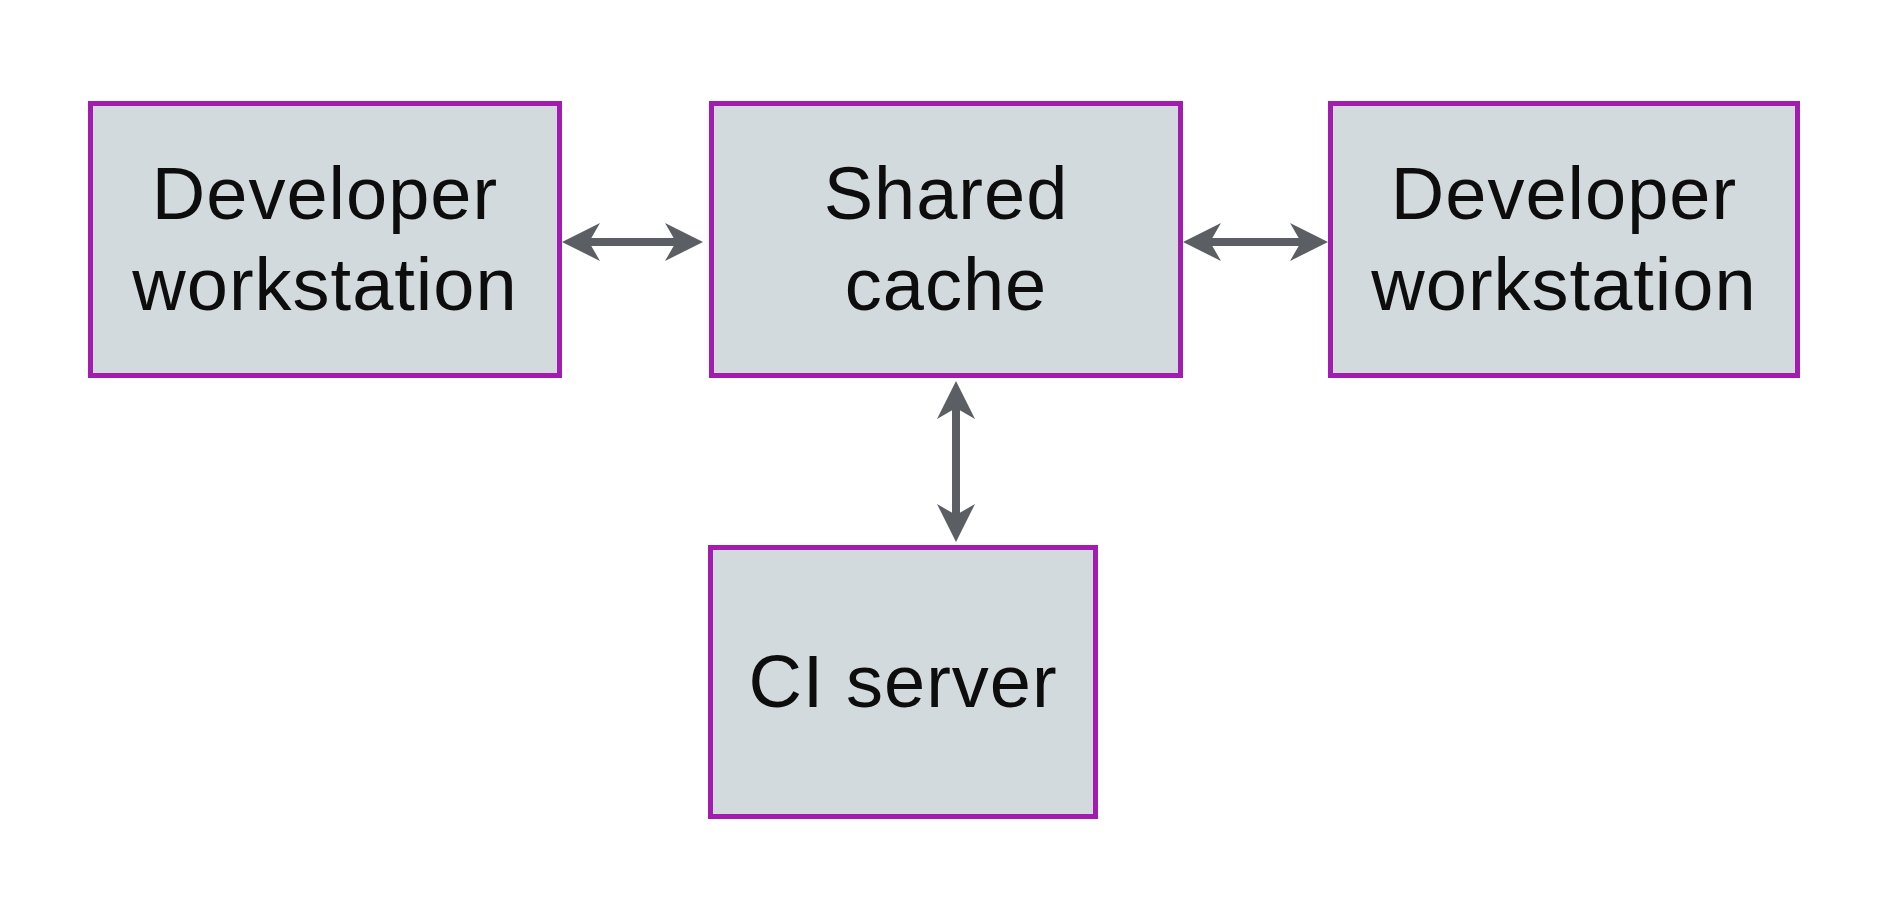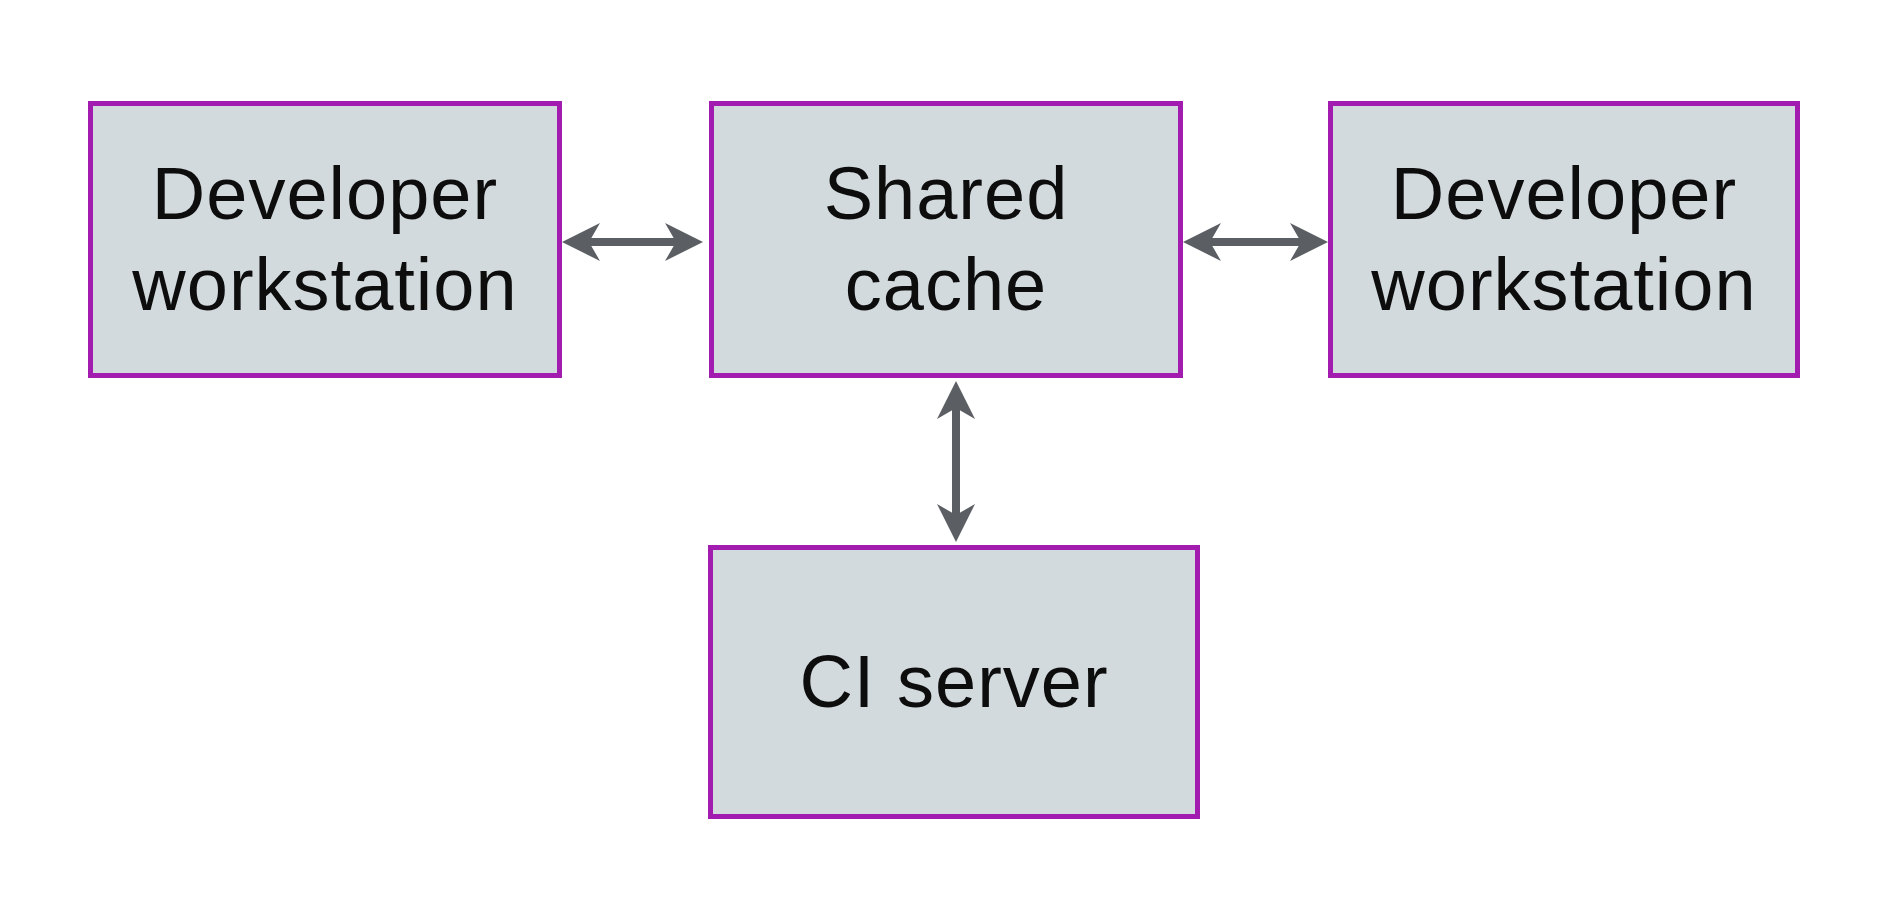--- a/index.html
+++ b/index.html
@@ -28,21 +28,21 @@
   .node-label {
     font-size: 74px;
     line-height: 1.22;
     letter-spacing: 1px;
     color: #0d0d0d;
     max-width: 420px;
   }
   .node-dev-left   { left: 88px;   top: 101px; width: 474px; height: 277px; }
   .node-cache      { left: 709px;  top: 101px; width: 474px; height: 277px; }
   .node-dev-right  { left: 1328px; top: 101px; width: 472px; height: 277px; }
-  .node-ci         { left: 708px;  top: 545px; width: 492px; height: 274px; text-align: right; }
+  .node-ci         { left: 708px;  top: 545px; width: 390px; height: 274px; text-align: right; }
 
   .arrow {
     position: absolute;
   }
   .arrow-h1 { left: 560px;  top: 216px; }
   .arrow-h2 { left: 1181px; top: 216px; }
   .arrow-v  { left: 930px;  top: 379px; }
   .arrow svg { display: block; }
 </style>
 </head>

